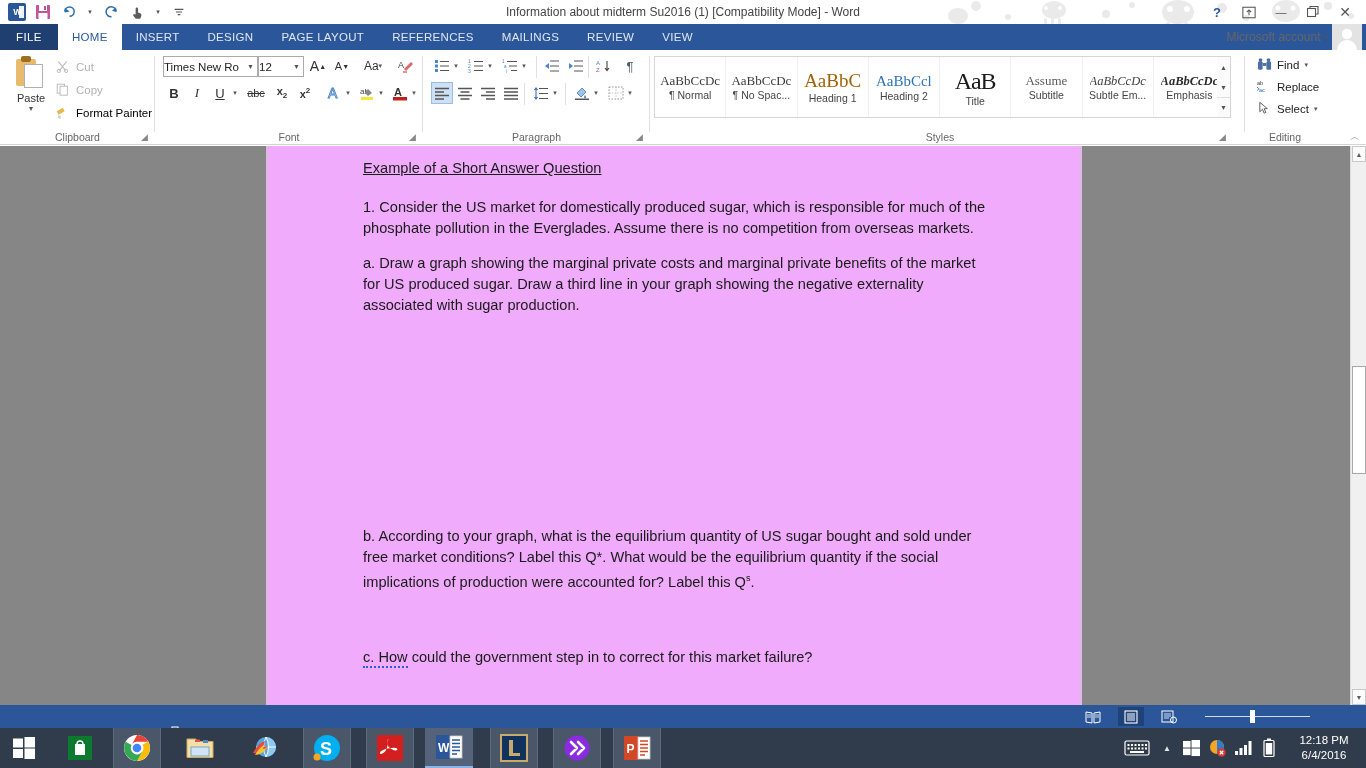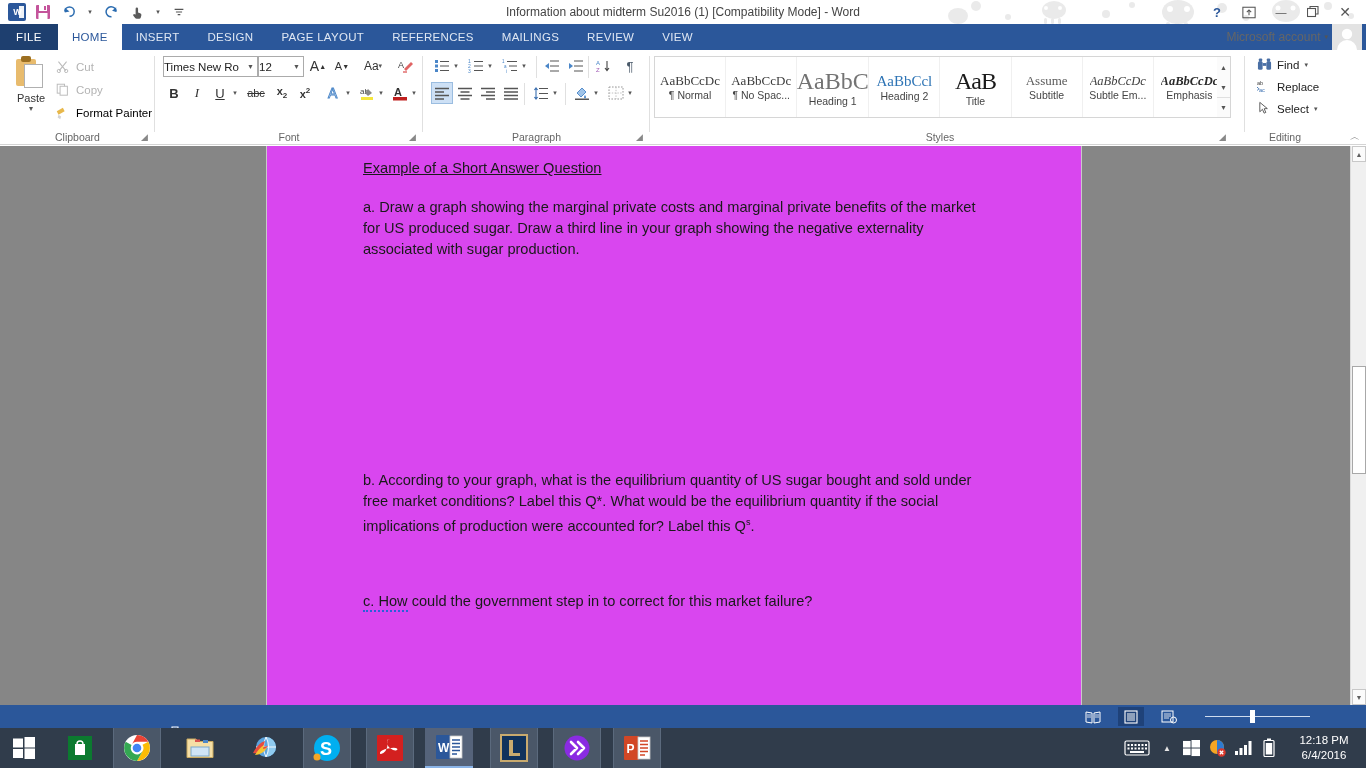--- a/index.html
+++ b/index.html
@@ -113,21 +113,21 @@
   .stylebox {
     position: absolute; top: 6px; height: 62px; border: 1px solid #d6d6d6; background: #fff;
     display: flex; align-items: stretch;
   }
   .style-item {
     width: 72px; display: flex; flex-direction: column; align-items: center; justify-content: center;
     border-right: 1px solid #f0f0f0;
   }
   .style-prev { font-size: 13px; color: #3a3a3a; white-space: nowrap; overflow: hidden; font-family:"Liberation Serif",serif;}
   .style-name { font-size: 10.5px; color: #444; white-space: nowrap; overflow: hidden; max-width:70px;}
-  .sty-h1 { color:#737373; font-size: 24px; }
+  .sty-h1 { color:#a16207; font-size: 19px; }
   .sty-h2 { color:#2e74b5; font-size: 15px; }
   .sty-title { font-size: 24px; color:#1a1a1a; letter-spacing:-1px;}
   .sty-sub { color:#5a5a5a; font-size:13px; }
   .sty-em { font-style: italic; color:#404040; font-size:12.5px;}
   .sty-emph { font-style: italic; color:#2a2a2a; font-size:12.5px; font-weight:600;}
   .style-scroll {
     position: absolute; right: 0; top: 6px; width: 14px; height: 62px;
     border: 1px solid #d6d6d6; border-left: none; background: #fbfbfb;
     display: flex; flex-direction: column; justify-content: space-between; align-items: center;
   }
@@ -140,21 +140,21 @@
   }
   .collapse-ribbon { position: absolute; right: 6px; bottom: 1px; font-size: 10px; color: #666; }
 
   
   .docarea {
     position: absolute; left: 0; top: 146px; width: 1366px; height: 559px;
     background: #868686;
   }
   .page {
     position: absolute; left: 266px; top: 0px; width: 816px; height: 559px;
-    background: #d946ef; border-left: 1px solid #c9c9c9; border-right: 1px solid #c9c9c9;
+    background: #f0abfc; border-left: 1px solid #c9c9c9; border-right: 1px solid #c9c9c9;
   }
   .doc-body { position: absolute; left: 96px; top: 12px; width: 632px; }
   .p {
     font-family: "Liberation Sans", sans-serif;
     font-size: 14.6px; line-height: 21px; color: #1a1a1a;
     margin-bottom: 14px;
   }
   .p.ul { text-decoration: underline; margin-bottom: 18px; }
   sup { font-size: .62em; vertical-align: super; }
   .grammar { border-bottom: 2px dotted #2b5fd9; padding-bottom:1px;}
@@ -676,20 +676,21 @@
       </div>
       <div class="grp-label" style="width:80px;left:0;">Editing</div>
       <div class="collapse-ribbon">︿</div>
     </div>
   </div>
 
   <div class="docarea">
     <div class="page">
       <div class="doc-body">
         <div class="p ul">Example of a Short Answer Question</div>
+        <div class="p">1. Consider the US market for domestically produced sugar, which is responsible for much of the phosphate pollution in the Everglades.  Assume there is no competition from overseas markets.</div>
         <div class="p">a. Draw a graph showing the marginal private costs and marginal private benefits of the market for US produced sugar.  Draw a third line in your graph showing the negative externality associated with sugar production.</div>
         <div style="height:196px;"></div>
         <div class="p">
           <span>b. According to your graph, what is the equilibrium quantity of US sugar bought and sold under free market conditions?  Label this Q*.  What would be the equilibrium quantity if the social implications of production were accounted for? Label this Q</span><sup>s</sup><span>.</span>
         </div>
         <div style="height:40px;"></div>
         <div class="p">
           <span class="grammar">c.  How</span><span> could the government step in to correct for this market failure?</span>
         </div>
       </div>

